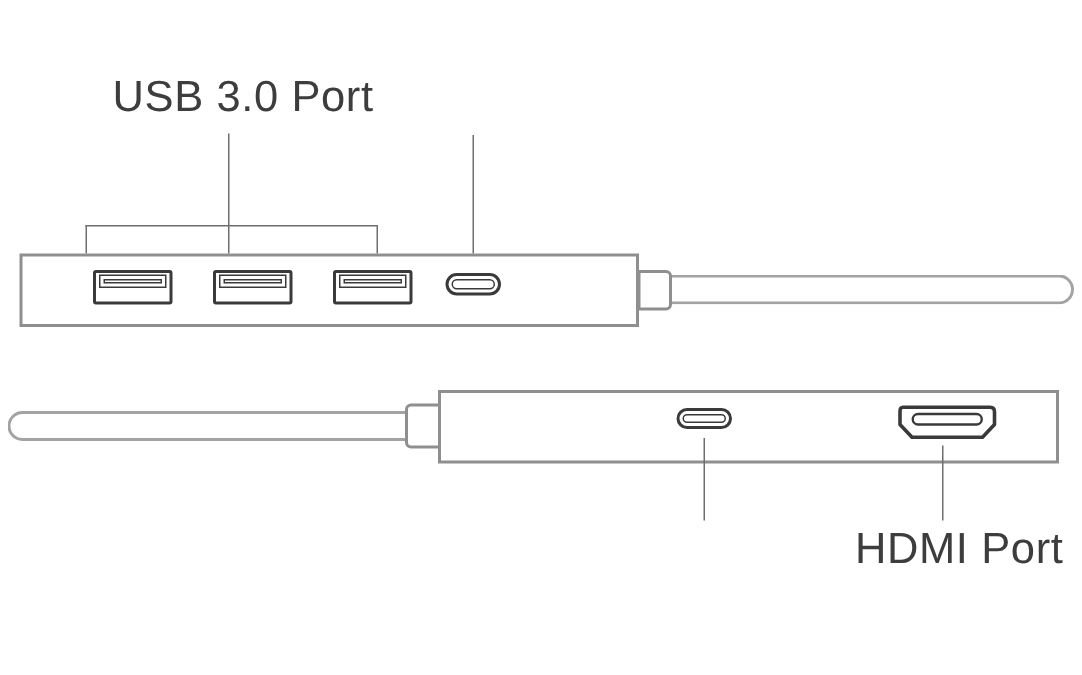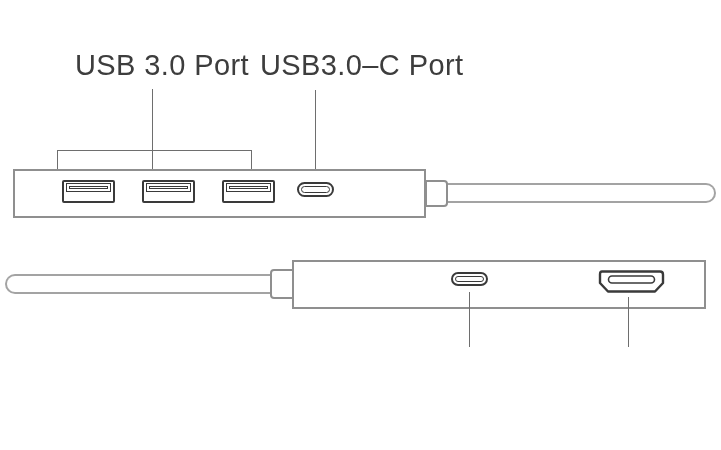--- a/index.html
+++ b/index.html
@@ -46,21 +46,20 @@
   }
   .pill .inner{position:absolute;inset:2px;border:1px solid var(--port-outline);border-radius:5px;}
   .hdmi{position:absolute;}
 </style>
 </head>
 <body>
 
 <div class="stage">
 
   <div class="label" style="left:75px;top:50px;">USB 3.0 Port</div>
-  <div class="label" style="left:260px;top:50px;">USB3.0–C Port</div>
 
   <div class="vline" style="left:151.5px;top:89px;height:84px;"></div>
   <div class="vline" style="left:314.5px;top:90px;height:87px;"></div>
   <div class="bracket" style="left:57px;top:150px;width:195px;height:21px;"></div>
 
   <div class="cable right-end" style="left:446px;top:183px;width:270px;height:20px;"></div>
   <div class="relief to-right" style="left:425px;top:180px;width:23px;height:27px;"></div>
   <div class="device-body" style="left:13px;top:169px;width:413px;height:49px;"></div>
 
   <div class="usba" style="left:62px;top:180px;">
@@ -92,14 +91,15 @@
   </div>
 
   <svg class="hdmi" style="left:598px;top:270px;" width="67" height="25" viewBox="0 0 67 25">
     <path d="M4 1.5 H62 Q65 1.5 65 4.5 V13 L57 21.5 H10 L2 13 V4.5 Q2 1.5 4 1.5 Z" fill="#ffffff" stroke="#3a3a3a" stroke-width="2.4" stroke-linejoin="round"></path>
     <rect x="10.5" y="6" width="46" height="7" rx="3.5" fill="none" stroke="#3a3a3a" stroke-width="1.6"></rect>
   </svg>
 
   <div class="vline" style="left:468.5px;top:292px;height:55px;"></div>
   <div class="vline" style="left:627.5px;top:297px;height:50px;"></div>
 
+  <div class="label" style="left:570px;top:351px;">HDMI Port</div>
 
 </div>
 
 </body></html>

